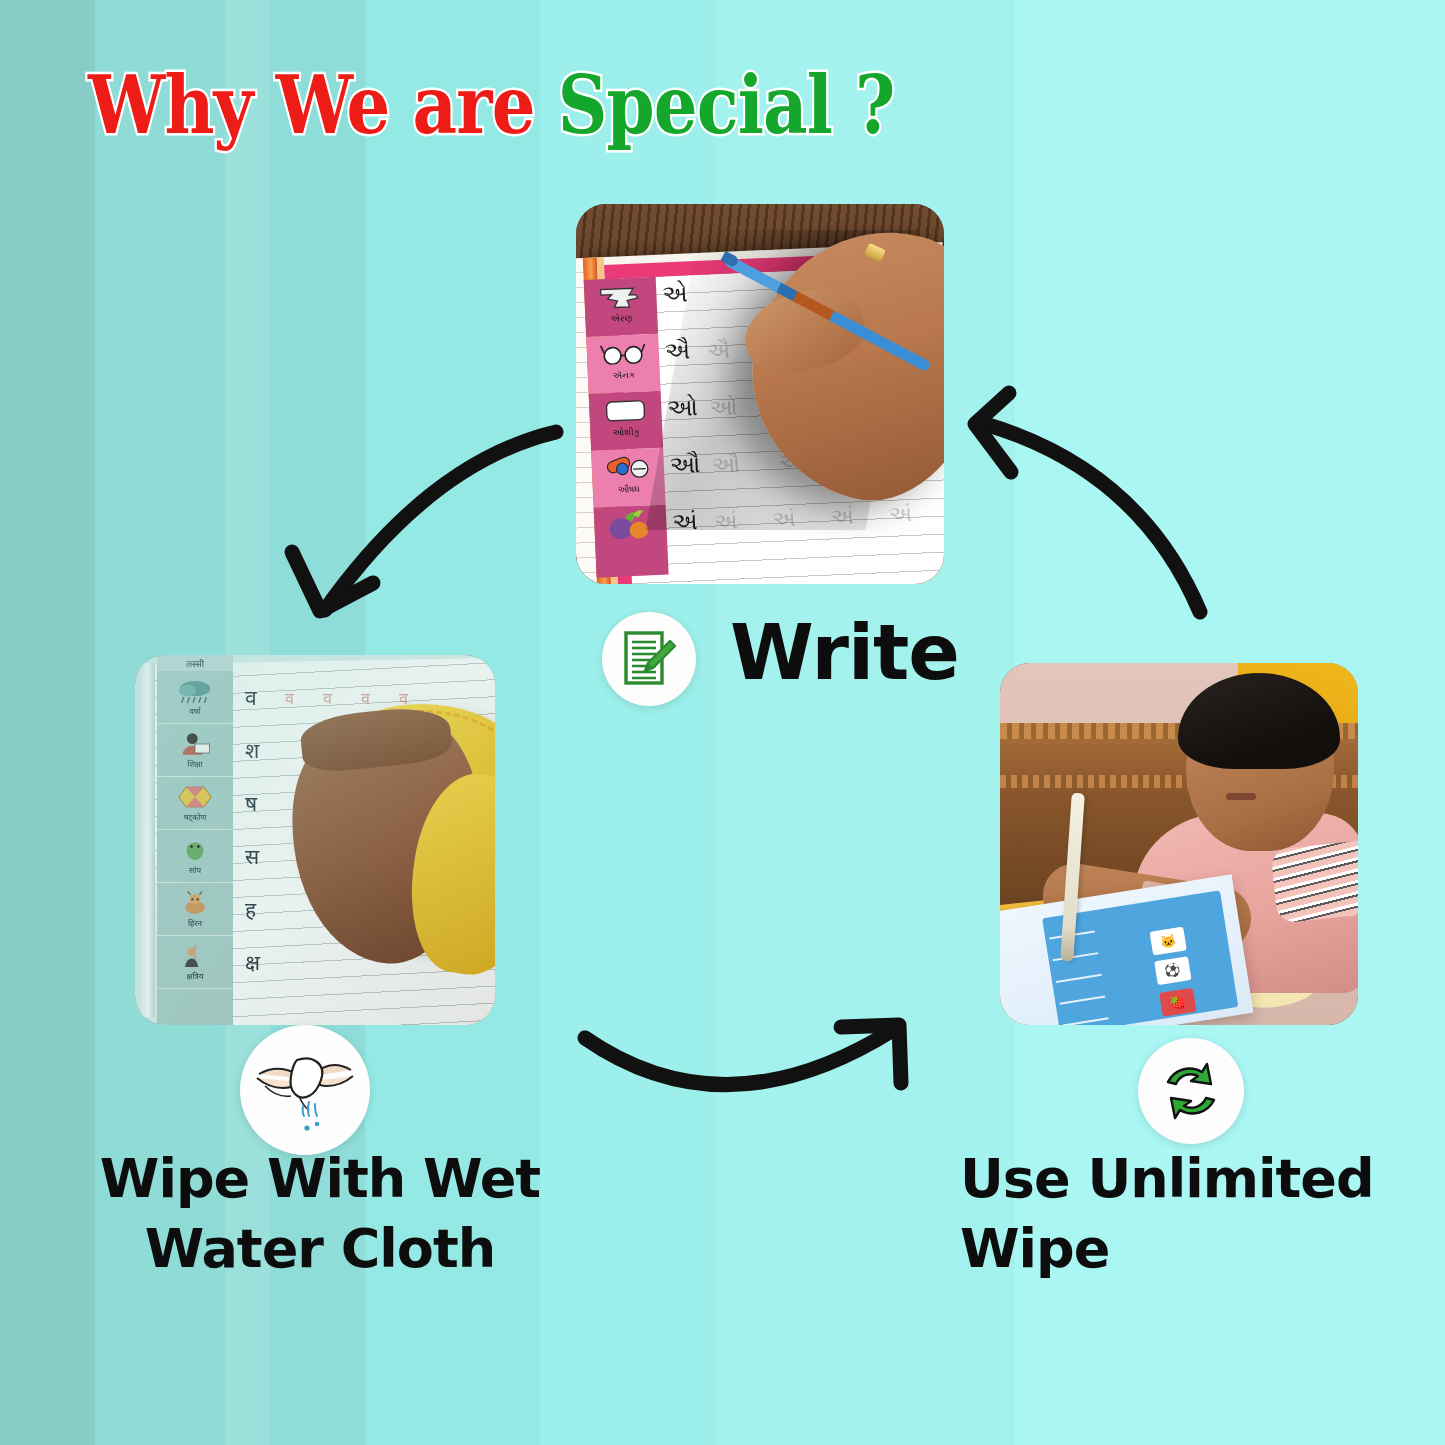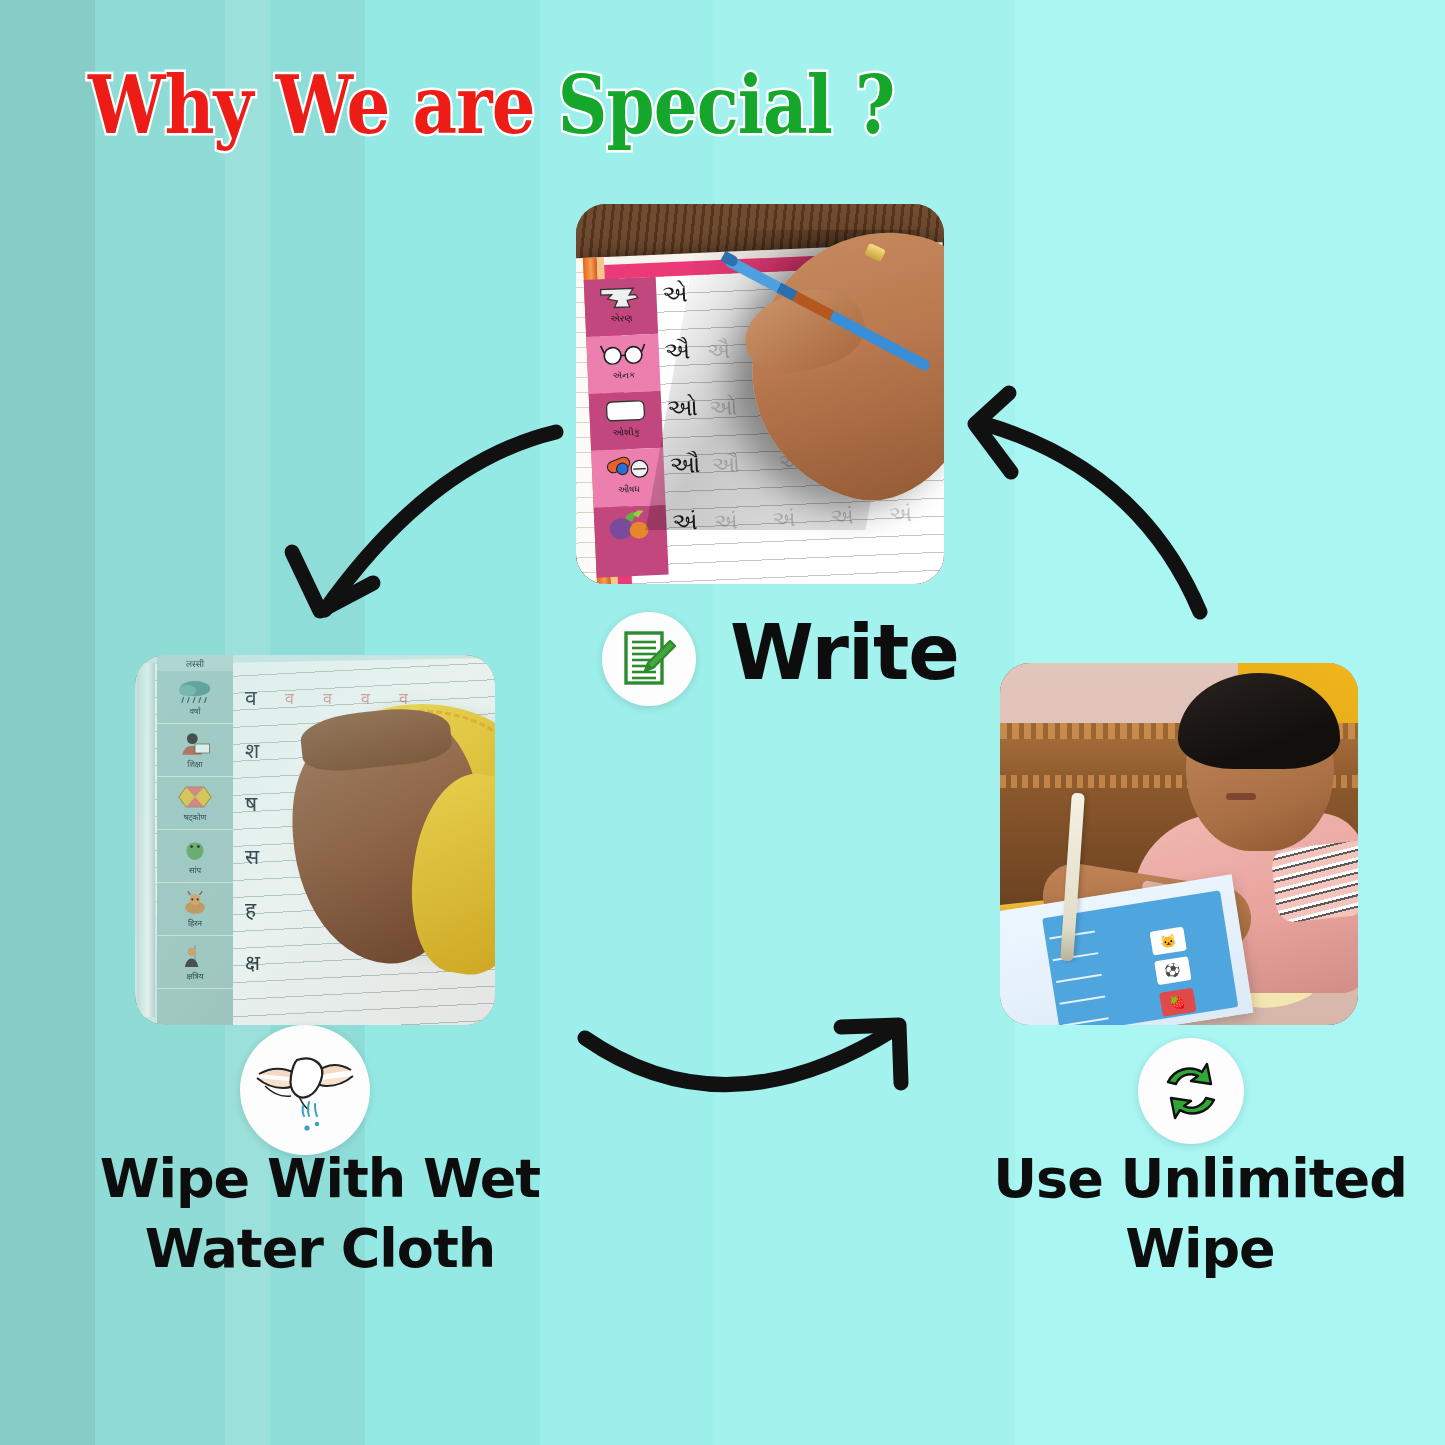--- a/index.html
+++ b/index.html
@@ -250,21 +250,21 @@
   
   .label {
     position:absolute;
     font-family:"DejaVu Sans", sans-serif;
     font-weight:bold;
     color:#0d0d0d;
     letter-spacing:-1px;
   }
   #label-write { left:730px; top:608px; font-size:76px; }
   #label-wipe  { left:60px; top:1144px; width:520px; text-align:center; font-size:54px; line-height:1.30; }
-  #label-times { left:960px; top:1144px; width:480px; text-align:center; font-size:54px; line-height:1.30; }
+  #label-times { left:960px; top:1144px; width:480px; font-size:54px; line-height:1.30; }
 
   
   .icon-circle {
     position:absolute;
     border-radius:50%;
     background:#fdfdfd;
     display:flex; align-items:center; justify-content:center;
     box-shadow:0 2px 8px rgba(0,0,0,.12);
   }
   #icon-write { left:602px; top:612px; width:94px; height:94px; }

